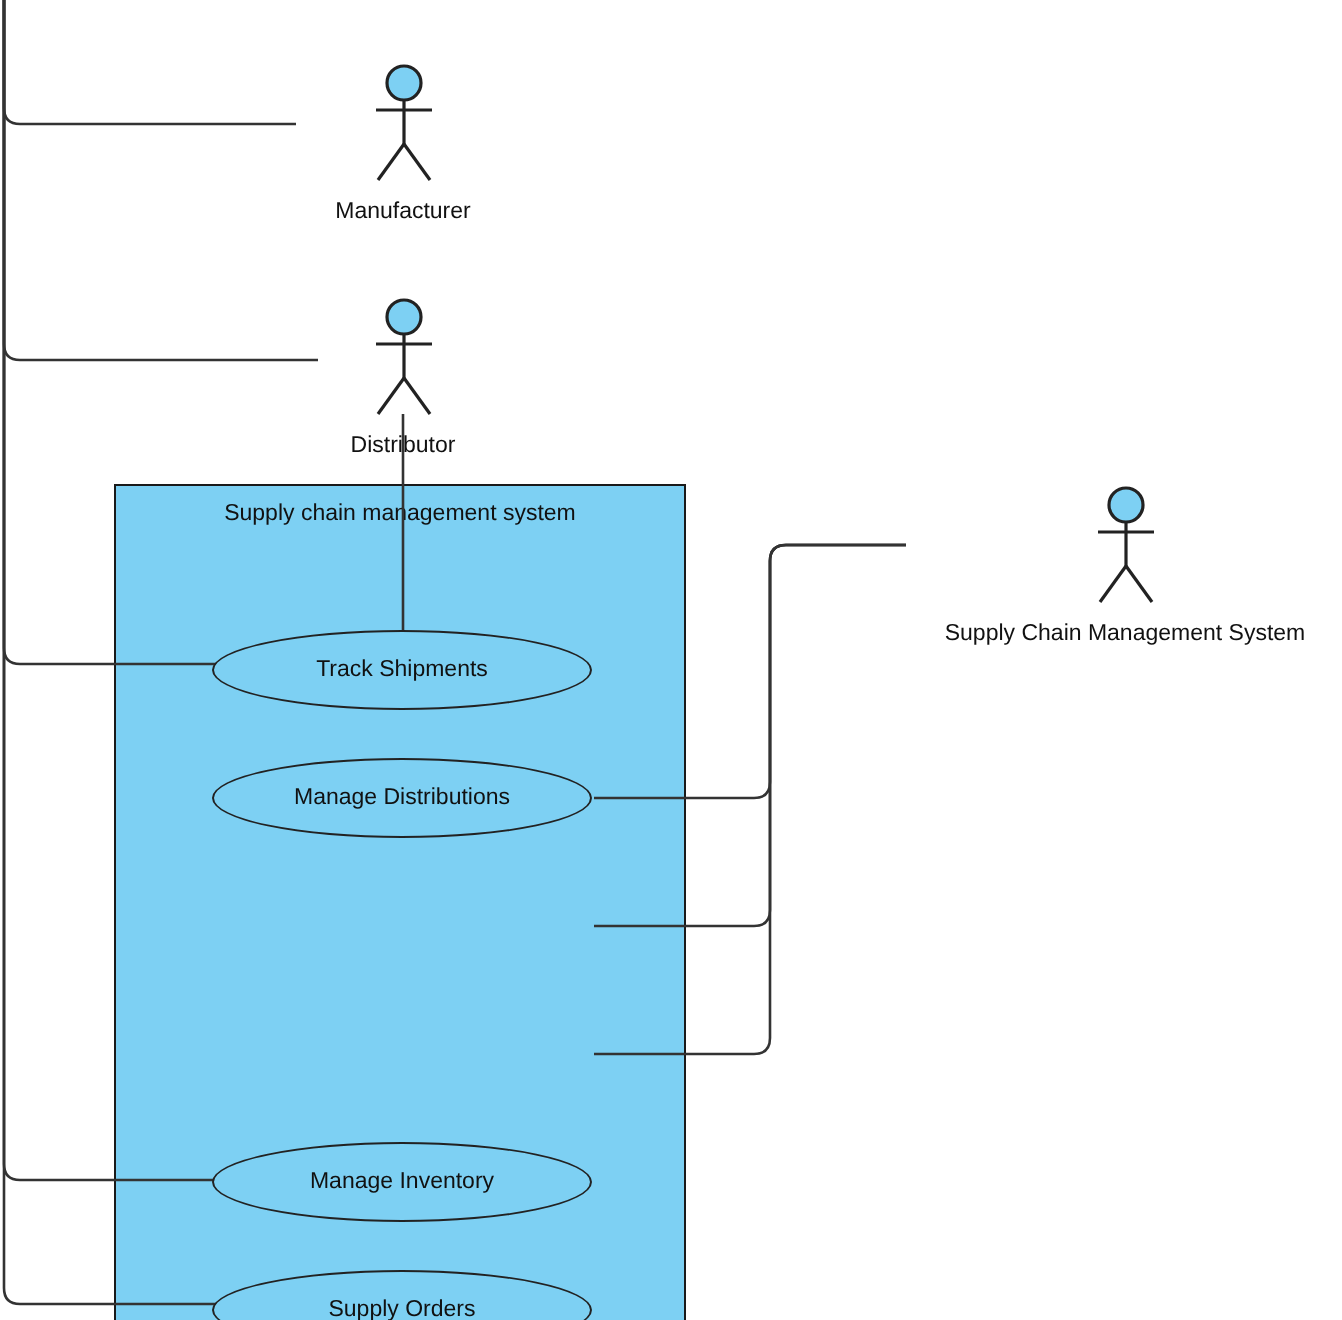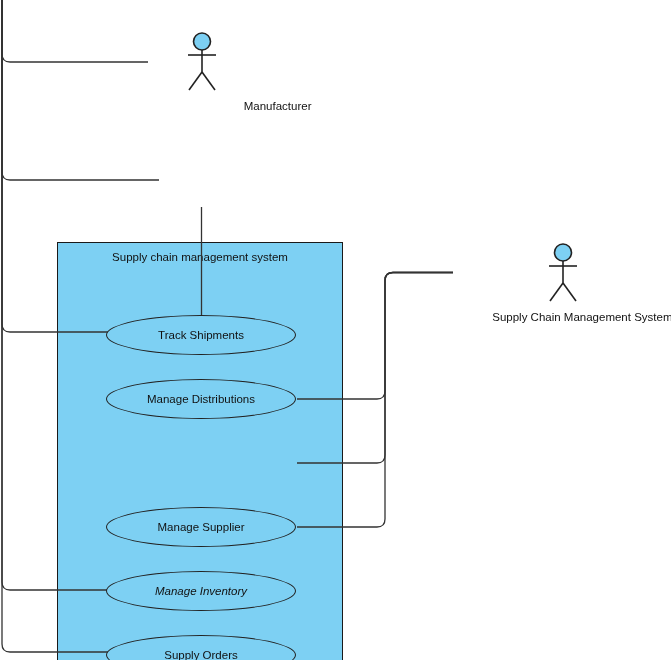--- a/index.html
+++ b/index.html
@@ -57,26 +57,26 @@
     align-items: center;
     justify-content: center;
     font-size: 11.5px;
     text-align: center;
     z-index: 3;
   }
   .uc-1 { top: 315px; }
   .uc-2 { top: 379px; }
   .uc-3 { top: 443px; }
   .uc-4 { top: 507px; }
-  .uc-5 { top: 571px; font-style: italic; }
+  .uc-5 { top: 571px; }
   .uc-6 { top: 635px; }
   .actor {
     position: absolute;
     width: 220px;
-    text-align: right;
+    text-align: center;
     z-index: 4;
   }
   .actor svg { display: block; margin: 0 auto; }
   .actor-label {
     margin-top: 8px;
     font-size: 11.5px;
     line-height: 13px;
     white-space: nowrap;
   }
   .actor-manufacturer { left: 91.5px; top: 32px; }
@@ -103,41 +103,48 @@
     <path d="M453 272.5 H393 Q385 272.5 385 280.5 V455 Q385 463 377 463 H297"></path>
     <path d="M453 272.5 H393 Q385 272.5 385 280.5 V519 Q385 527 377 527 H297"></path>
   </svg>
 
   <div class="usecase uc-2">
     <span>Manage Distributions</span>
   </div>
   <div class="usecase uc-1">
     <span>Track Shipments</span>
   </div>
-  <div class="usecase uc-4">
-    <span>Manage Supplier</span>
-  </div>
   <div class="usecase uc-5">
     <span>Manage Inventory</span>
   </div>
   <div class="usecase uc-6">
     <span>Supply Orders</span>
   </div>
 
   <div class="actor actor-manufacturer">
     <svg width="48" height="60" viewBox="0 0 48 60" xmlns="http://www.w3.org/2000/svg" fill="none" stroke="#222222" stroke-width="1.6">
       <circle cx="24" cy="9.5" r="8.5" fill="#7dd0f3"></circle>
       <path d="M24 18 V40"></path>
       <path d="M10 23 H38"></path>
       <path d="M24 40 L11 58"></path>
       <path d="M24 40 L37 58"></path>
     </svg>
     <div class="actor-label">Manufacturer</div>
   </div>
 
+  <div class="actor actor-distributor">
+    <svg width="48" height="60" viewBox="0 0 48 60" xmlns="http://www.w3.org/2000/svg" fill="none" stroke="#222222" stroke-width="1.6">
+      <circle cx="24" cy="9.5" r="8.5" fill="#7dd0f3"></circle>
+      <path d="M24 18 V40"></path>
+      <path d="M10 23 H38"></path>
+      <path d="M24 40 L11 58"></path>
+      <path d="M24 40 L37 58"></path>
+    </svg>
+    <div class="actor-label">Distributor</div>
+  </div>
 
   <div class="actor actor-scms">
     <svg width="48" height="60" viewBox="0 0 48 60" xmlns="http://www.w3.org/2000/svg" fill="none" stroke="#222222" stroke-width="1.6">
       <circle cx="24" cy="9.5" r="8.5" fill="#7dd0f3"></circle>
       <path d="M24 18 V40"></path>
       <path d="M10 23 H38"></path>
       <path d="M24 40 L11 58"></path>
       <path d="M24 40 L37 58"></path>
     </svg>
     <div class="actor-label">Supply Chain Management System</div>

